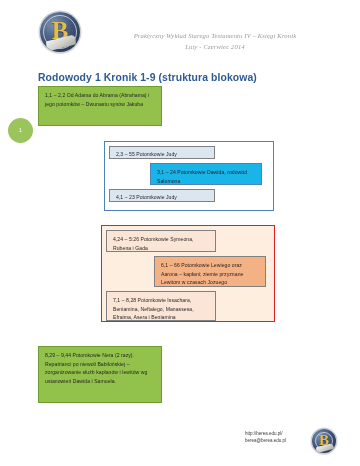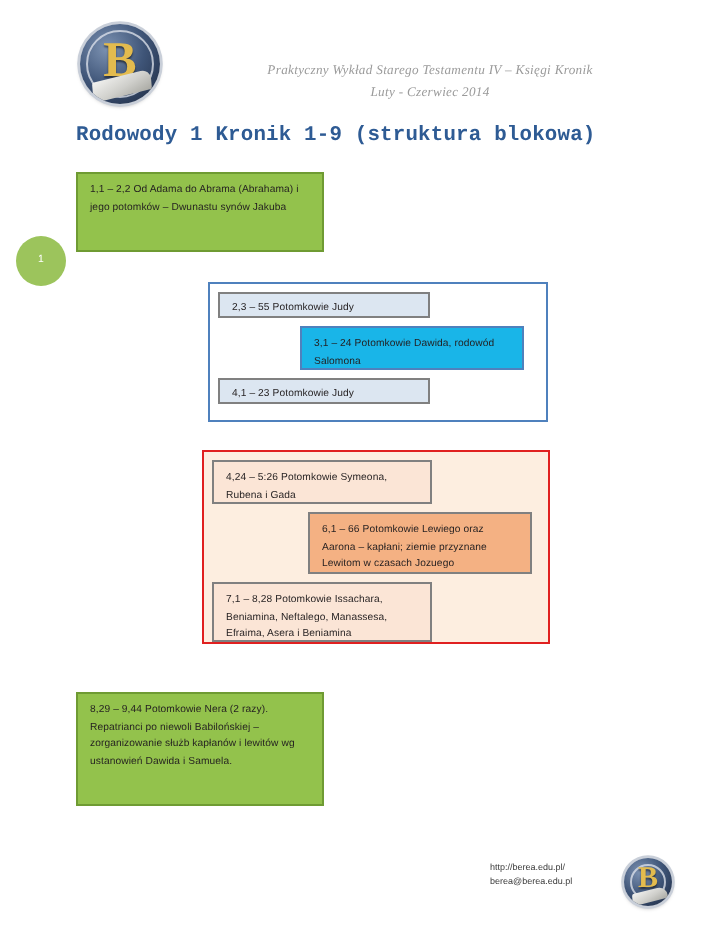--- a/index.html
+++ b/index.html
@@ -65,22 +65,22 @@
     font-style: italic;
     font-size: 6.6px;
     line-height: 11px;
     color: #9a9a9a;
     letter-spacing: .15px;
   }
 
   
   .page-title {
     position: absolute;
-    left: 38px; top: 62px;
-    font-family: Liberation Mono, monospace;
+    left: 38px; top: 72px;
+    font-family: Liberation Sans, sans-serif;
     font-weight: bold;
     font-size: 10.4px;
     color: #2e5b94;
     letter-spacing: .1px;
   }
 
   
   .block {
     position: absolute;
     box-sizing: border-box;

